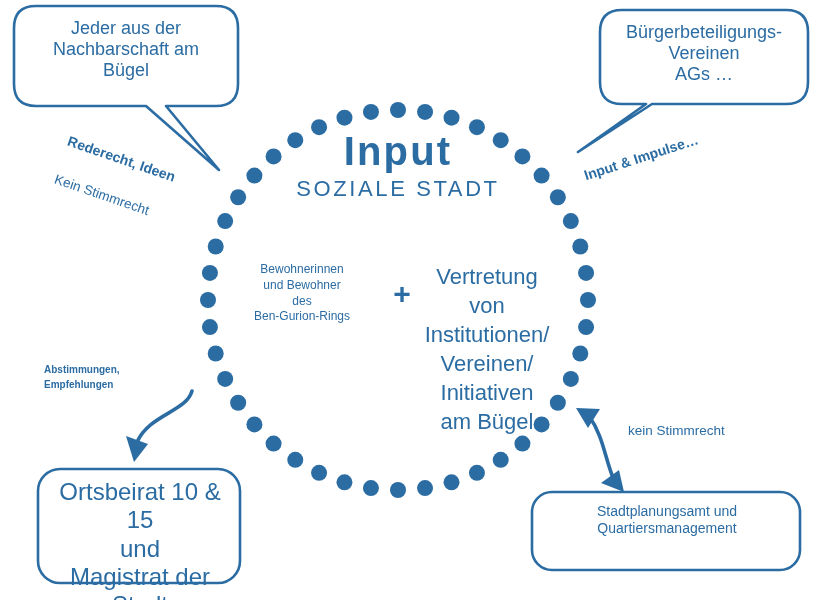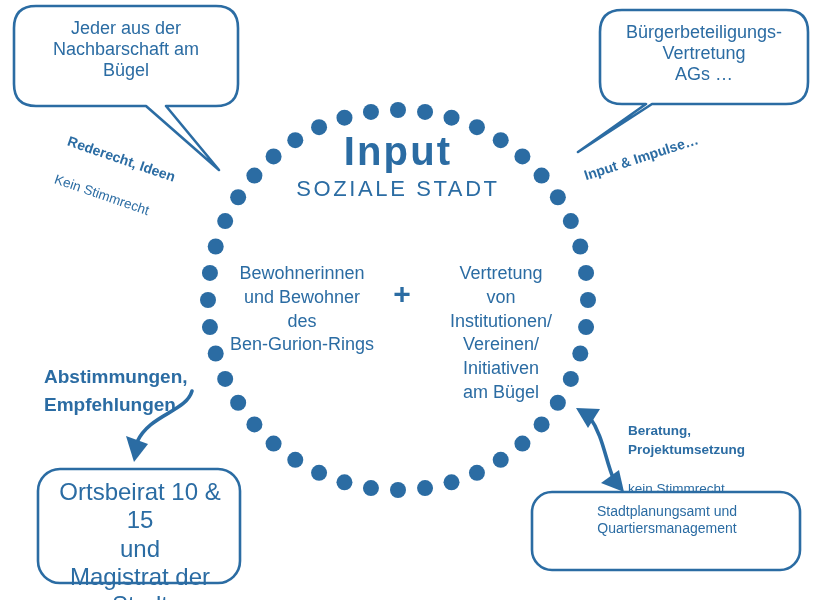--- a/index.html
+++ b/index.html
@@ -70,26 +70,26 @@
     font-size: 22px;
     letter-spacing: 2.6px;
   }
   #ring-sub2 {
     left: 250px; top: 203px; width: 296px;
     font-size: 22px;
     letter-spacing: 0.4px;
   }
   #col-residents {
     left: 218px; top: 262px; width: 168px;
-    font-size: 18px;
+    font-size: 12px;
     line-height: 1.32;
   }
   #col-representation {
-    left: 420px; top: 262px; width: 162px;
-    font-size: 18px;
+    left: 406px; top: 262px; width: 162px;
+    font-size: 22px;
     line-height: 1.32;
   }
   #plus-sign {
     left: 386px; top: 276px; width: 32px;
     font-size: 30px;
     font-weight: bold;
   }
   #voting-note {
     left: 320px; top: 431px; width: 160px;
     font-size: 17px;
@@ -118,21 +118,21 @@
     left: 582px; top: 168px;
     width: 150px;
     transform: rotate(-18deg);
     transform-origin: left top;
     font-size: 14px;
     font-weight: bold;
   }
   #label-abstimmungen {
     left: 44px; top: 363px;
     width: 150px;
-    font-size: 19px;
+    font-size: 10px;
     font-weight: bold;
     line-height: 1.45;
     text-align: left;
   }
   #label-beratung {
     left: 628px; top: 402px;
     width: 170px;
     font-size: 13.5px;
     font-weight: bold;
     line-height: 1.42;
@@ -245,21 +245,21 @@
       <path d="M 576 408 L 600 409 L 588 428 Z" fill="#2b6ca3" stroke="none"></path>
       <path d="M 624 492 L 601 483 L 619 470 Z" fill="#2b6ca3" stroke="none"></path>
     </g>
   </svg>
 
   <div class="txt" id="bubble-neighborhood-text">Jeder aus der
 Nachbarschaft am
 Bügel</div>
 
   <div class="txt" id="bubble-workshops-text">Bürgerbeteiligungs-
-Vertretung
+Vereinen
 AGs …</div>
 
   <div class="txt" id="ring-title">Input</div>
 
   <div class="txt" id="ring-sub1">SOZIALE STADT</div>
 
 
   <div class="txt" id="col-residents">Bewohnerinnen
 und Bewohner
 des
@@ -287,18 +287,16 @@
     <div>Rederecht, Ideen</div>
     <div class="sub">Kein Stimmrecht</div>
   </div>
 
   <div class="conn-label" id="label-input">Input &amp; Impulse…</div>
 
   <div class="conn-label" id="label-abstimmungen">Abstimmungen,
 Empfehlungen</div>
 
   <div class="conn-label" id="label-beratung">
-    <div>Beratung,
-Projektumsetzung</div>
     <div class="sub">kein Stimmrecht</div>
   </div>
 
 </div>
 
 </body></html>

